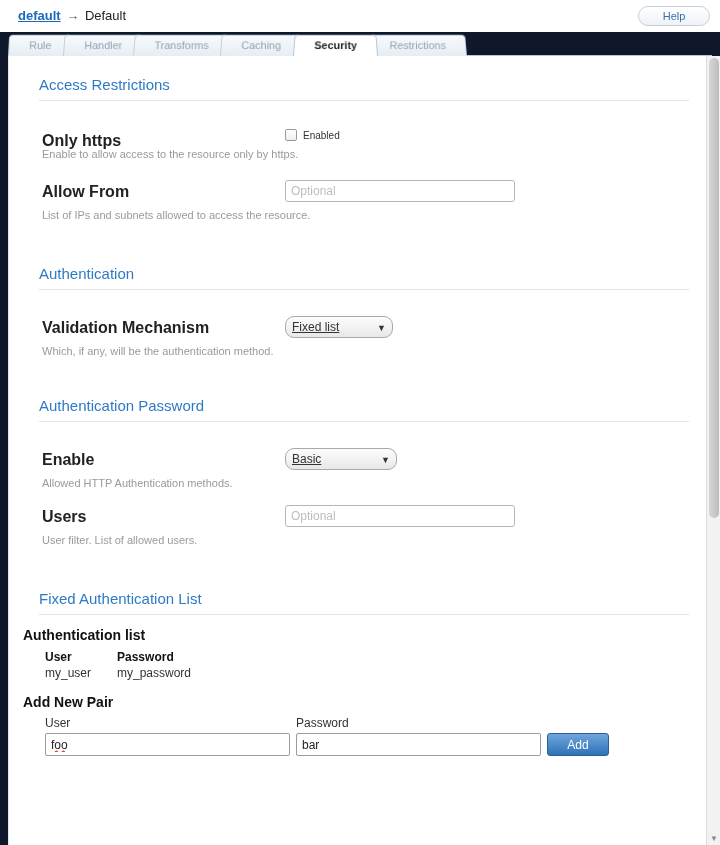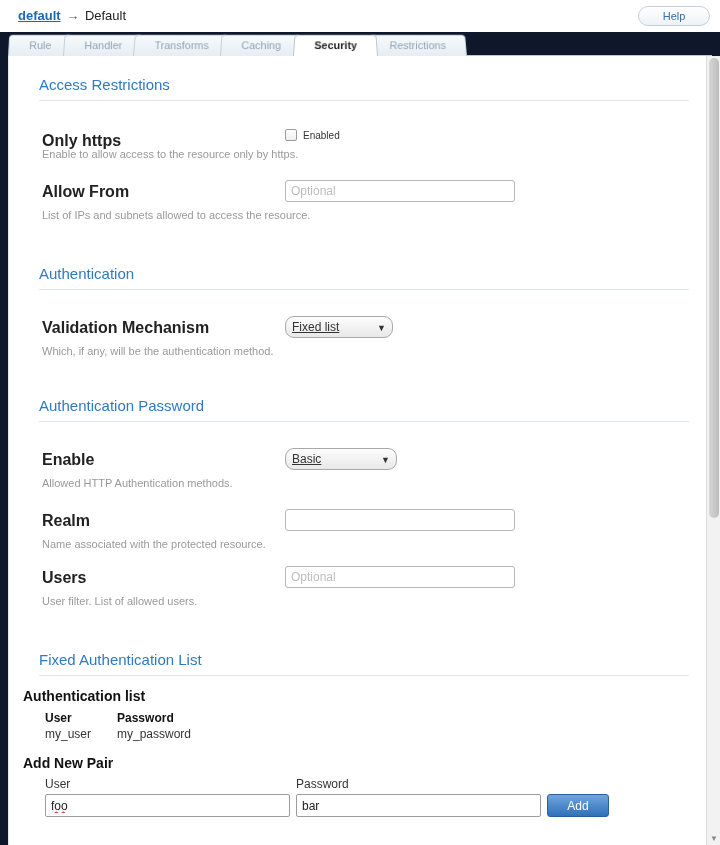--- a/index.html
+++ b/index.html
@@ -349,27 +349,20 @@
           <span class="selwrap">
             <select class="sel" style="width:112px;">
               <option>Basic</option>
             </select>
             <span class="arrow">▼</span>
           </span>
         </div>
         <div class="hint">Allowed HTTP Authentication methods.</div>
       </div>
 
-      <div class="row" style="margin-top:20px;">
-        <div class="label">Realm</div>
-        <div class="field">
-          <input class="txt" type="text" placeholder="" style="">
-        </div>
-        <div class="hint">Name associated with the protected resource.</div>
-      </div>
 
       <div class="row" style="margin-top:16px;">
         <div class="label">Users</div>
         <div class="field">
           <input class="txt" type="text" placeholder="Optional" style="">
         </div>
         <div class="hint">User filter. List of allowed users.</div>
       </div>
 
       <div class="section-title" style="margin-top:44px;">Fixed Authentication List</div>

